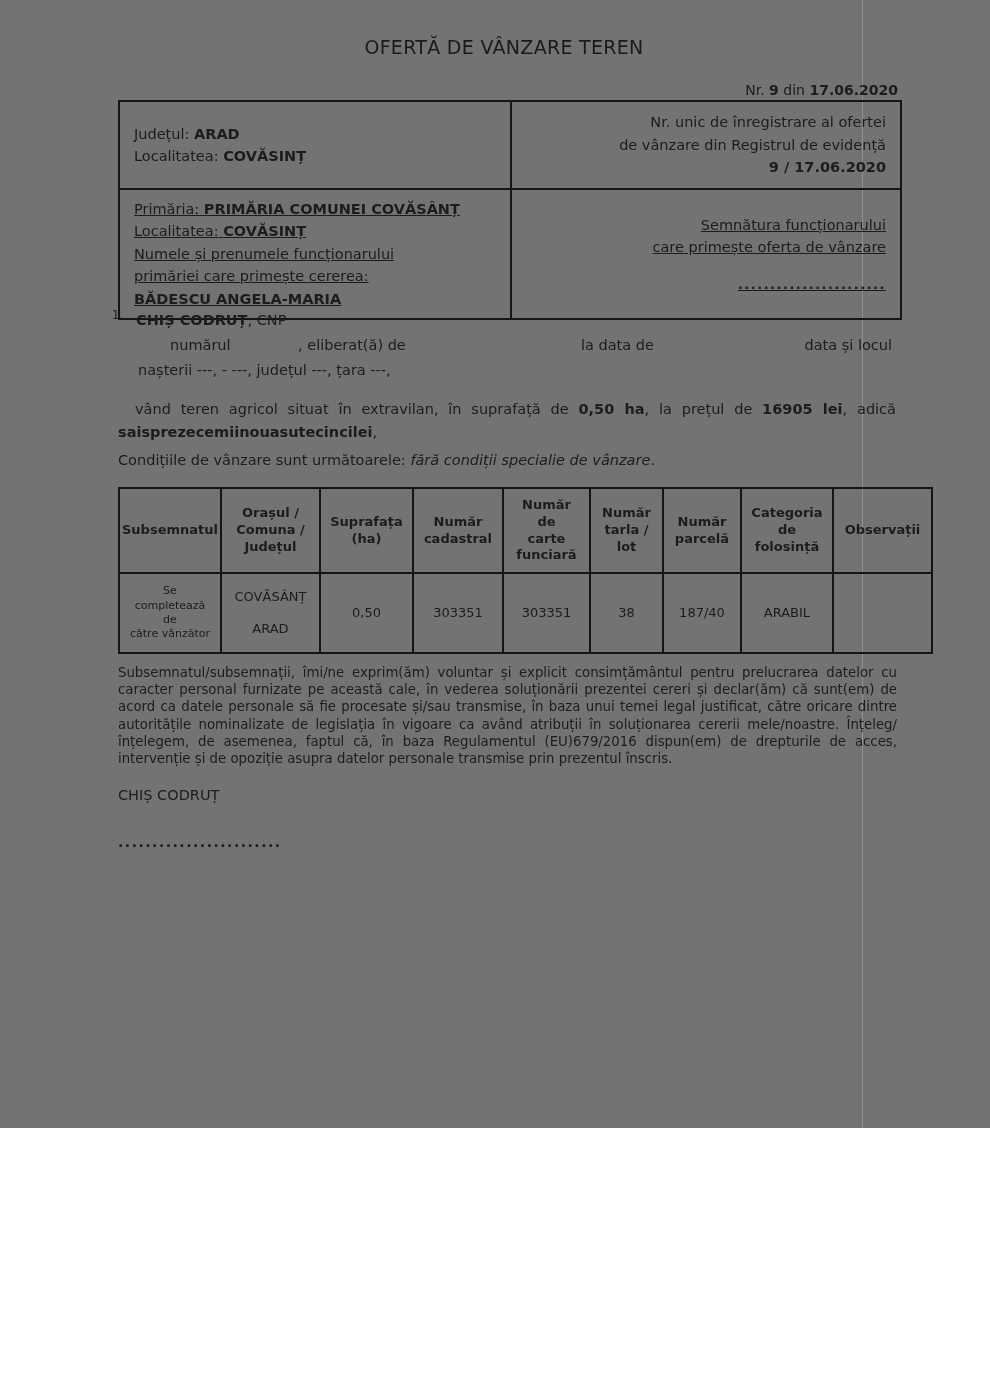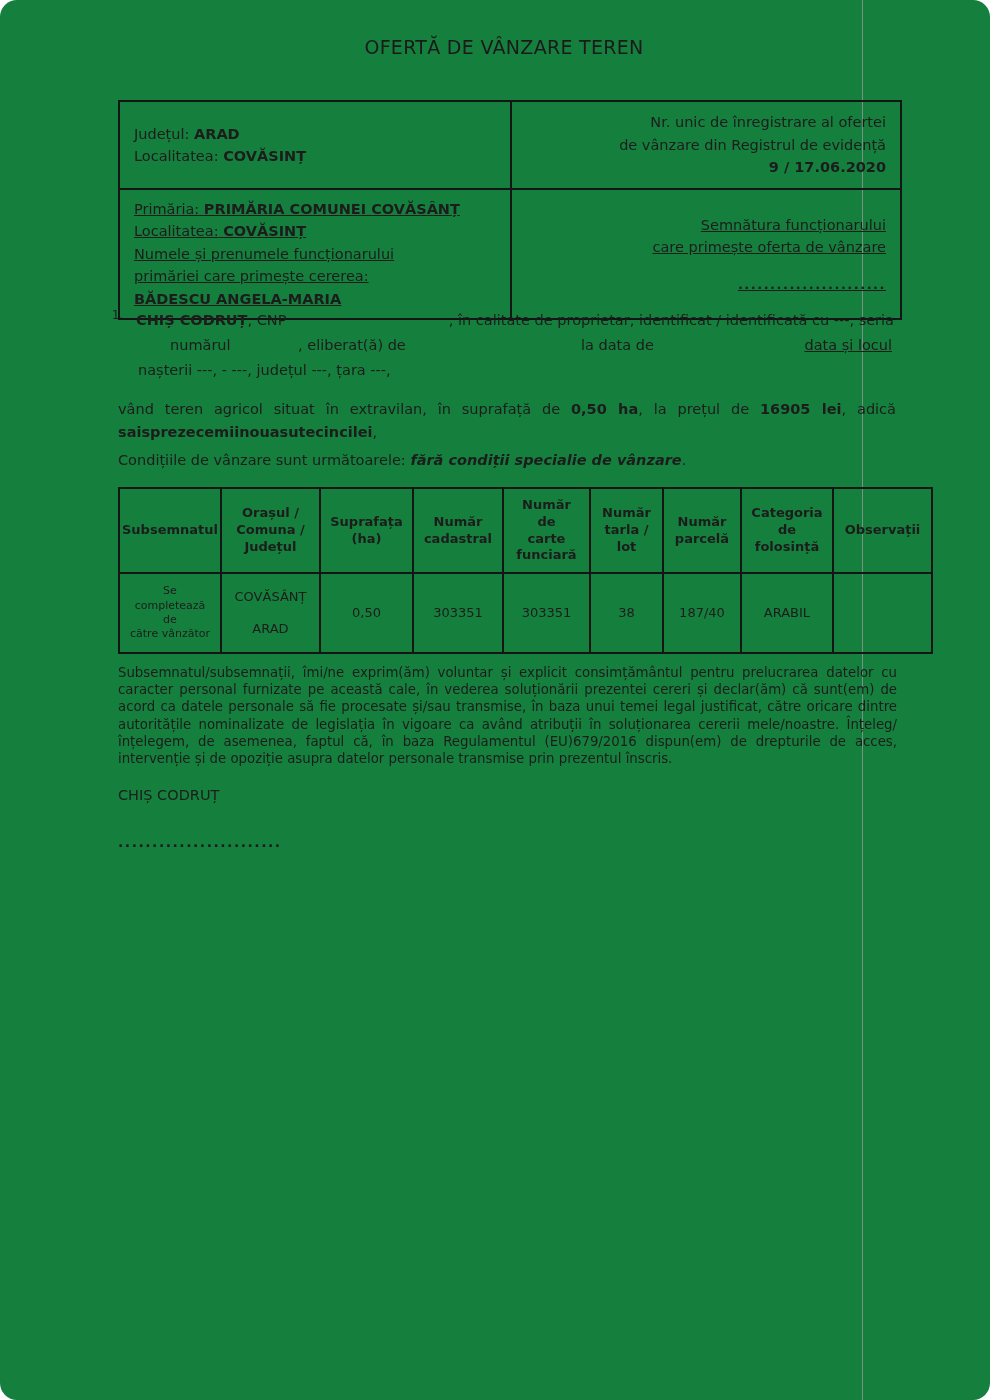--- a/index.html
+++ b/index.html
@@ -1,26 +1,25 @@
 <!DOCTYPE html>
 <html><head>
 <meta charset="utf-8">
 <style>
   html,body { margin:0; padding:0; background:#ffffff; }
   .page {
     position:relative;
-    width:990px; height:1400px;
-    background:#15803d;
+    width:990px; height:1128px;
+    background:#737373;
     font-family:"DejaVu Sans","Liberation Sans",sans-serif;
     color:#1c1c1c;
     overflow:hidden;
-    border-radius:17px;
   }
   .b { font-weight:bold; }
-  .bi { font-weight:bold; font-style:italic;text-align:center; }
+  .bi { font-weight:normal; font-style:italic;text-align:center; }
 
   .scan-line {
     position:absolute; left:862px; top:0; width:1px; height:1400px;
     background:#999999; opacity:.75;
   }
 
   .doc-title {
     position:absolute; top:36px; left:118px; width:772px;
     text-align:center; font-size:19px; letter-spacing:.3px; color:#1a1a1a;
   }
@@ -52,28 +51,28 @@
   .decl .idx {
     position:absolute; left:-6px; top:-5px; font-size:11.5px;
   }
   .decl .l1 { display:flex; padding-left:18px; }
   .decl .l1 .rest { margin-left:auto; }
   .decl .l2 { position:relative; height:25px; }
   .decl .l2 span { position:absolute; white-space:nowrap; }
   .decl .s-numarul { left:52px; }
   .decl .s-eliberat { left:180px; }
   .decl .s-ladata { left:437px;margin-left:26px; }
-  .decl .s-datasiloc { right:2px;text-decoration:underline; }
+  .decl .s-datasiloc { right:2px; }
   .decl .l3 { padding-left:20px; }
 
   .sale {
     position:absolute; top:398px; left:118px; width:778px;
     font-size:14.5px; line-height:23px;
   }
-  .sale .jline { text-align:justify; text-align-last:justify; }
+  .sale .jline { text-align:justify; text-align-last:justify;margin-left:17px; }
 
   .cond {
     position:absolute; top:452px; left:118px; width:778px;
     font-size:14.5px;
   }
 
   table.mtable {
     position:absolute; top:487px; left:118px;
     border-collapse:collapse; table-layout:fixed;
   }
@@ -95,20 +94,26 @@
 </style>
 </head>
 <body>
 
 <div class="page">
 
   <div class="scan-line"></div>
 
   <div class="doc-title">OFERTĂ DE VÂNZARE TEREN</div>
 
+  <div class="reg-line">
+    <span>Nr.</span>
+    <span class="b">9</span>
+    <span>din</span>
+    <span class="b">17.06.2020</span>
+  </div>
 
   <table class="htable">
     <tbody>
         <tr class="r1">
       <td class="hl">
         <div>
           <span>Județul:</span>
           <span class="b">ARAD</span>
         </div>
         <div>
@@ -143,21 +148,20 @@
         <div class="dots">.......................</div>
       </td>
     </tr>
   </tbody>
     </table>
 
   <div class="decl">
     <span class="idx">1.</span>
     <div class="l1">
       <span><span class="b">CHIȘ CODRUȚ</span><span>, CNP</span></span>
-      <span class="rest">, în calitate de proprietar, identificat / identificată cu ---, seria</span>
     </div>
     <div class="l2">
       <span class="s-numarul">numărul</span>
       <span class="s-eliberat">, eliberat(ă) de</span>
       <span class="s-ladata">la data de</span>
       <span class="s-datasiloc">data și locul</span>
     </div>
     <div class="l3">nașterii ---, - ---, județul ---, țara ---,</div>
   </div>
 

